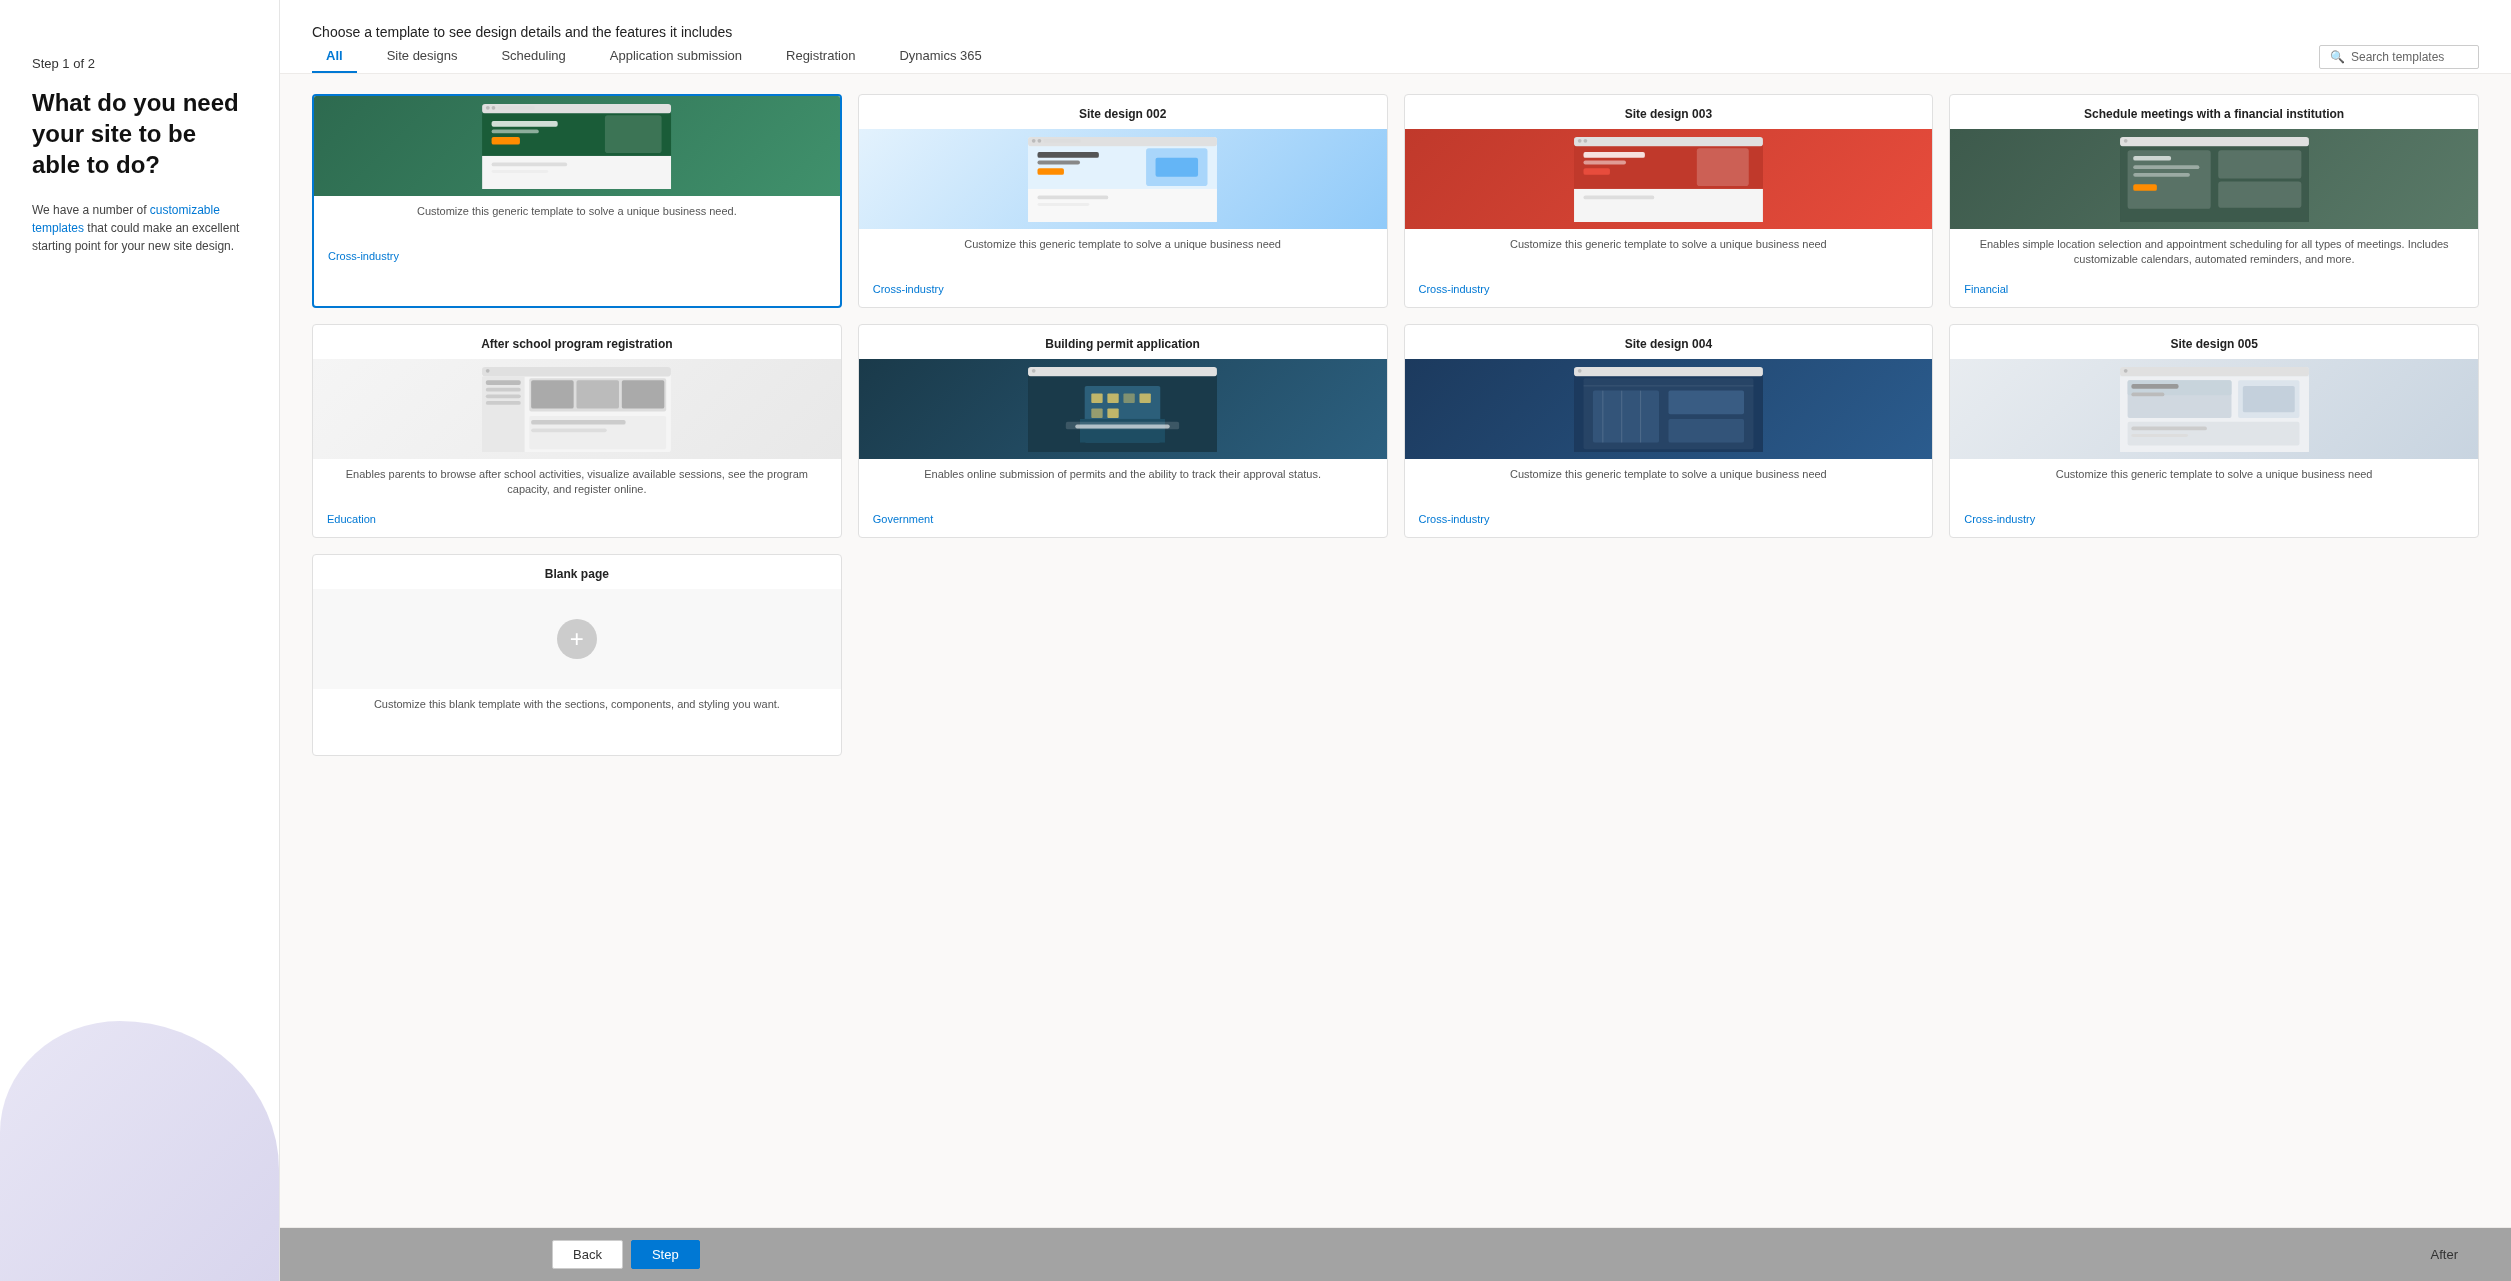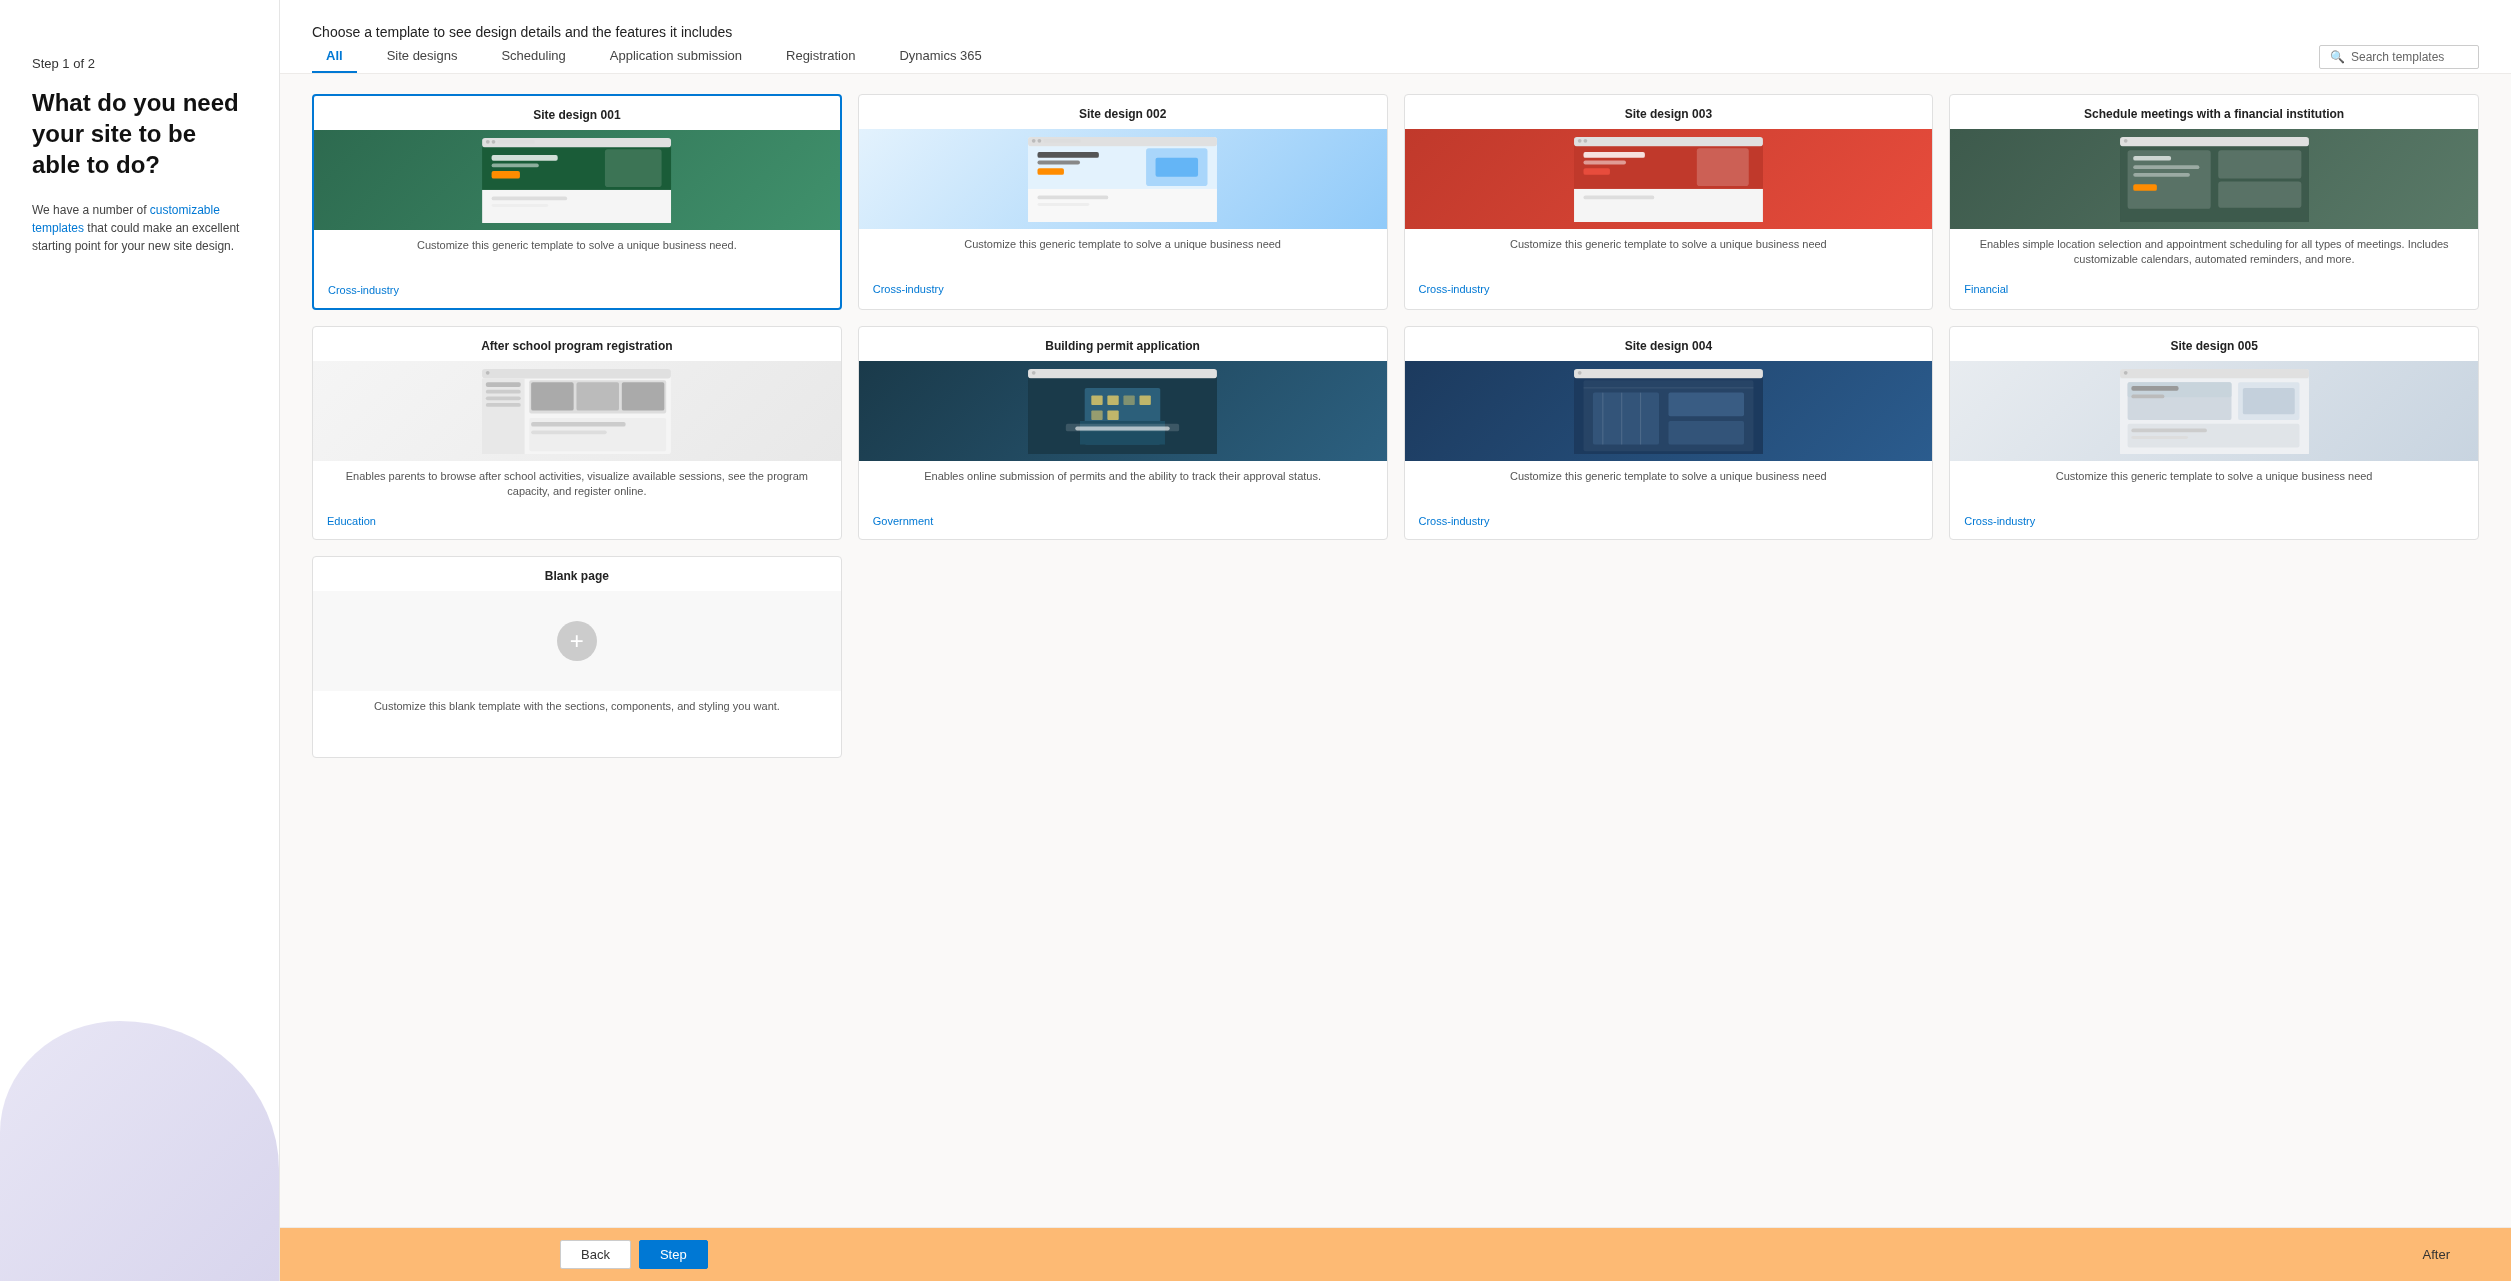--- a/index.html
+++ b/index.html
@@ -176,22 +176,22 @@
       color: #fff;
       display: flex;
       align-items: center;
       justify-content: center;
       font-size: 24px;
       font-weight: 300;
     }
 
     
     .footer {
-      padding: 12px 40px;
-      background: #fdba74;
+      padding: 12px 32px;
+      background: #a3a3a3;
       border-top: 1px solid #edebe9;
       display: flex;
       justify-content: flex-end;
       align-items: center;
       gap: 0;
     }
     .footer-left {
       display: flex;
       gap: 8px;
       flex: 1;
@@ -261,21 +261,20 @@
           <span class="search-icon">🔍</span>
           <span>Search templates</span>
         </div>
       </div>
     </div>
 
     <div class="template-grid-container">
       <div class="template-grid">
 
         <div class="template-card selected">
-          <div class="card-title">Site design 001</div>
           <div class="card-image design-001">
             <svg width="90%" height="85%" viewBox="0 0 200 90" xmlns="http://www.w3.org/2000/svg">
               <rect width="200" height="90" fill="#2d6a4f" rx="3"></rect>
               <rect y="0" width="200" height="10" fill="#e0e0e0" rx="3"></rect>
               <rect x="4" y="2" width="4" height="4" rx="2" fill="#bbb"></rect>
               <rect x="10" y="2" width="4" height="4" rx="2" fill="#bbb"></rect>
               <rect x="16" y="2" width="40" height="4" rx="2" fill="#ddd"></rect>
               <rect y="10" width="200" height="45" fill="#1a5c38"></rect>
               <rect x="10" y="18" width="70" height="6" rx="2" fill="rgba(255,255,255,0.8)"></rect>
               <rect x="10" y="27" width="50" height="4" rx="2" fill="rgba(255,255,255,0.5)"></rect>

